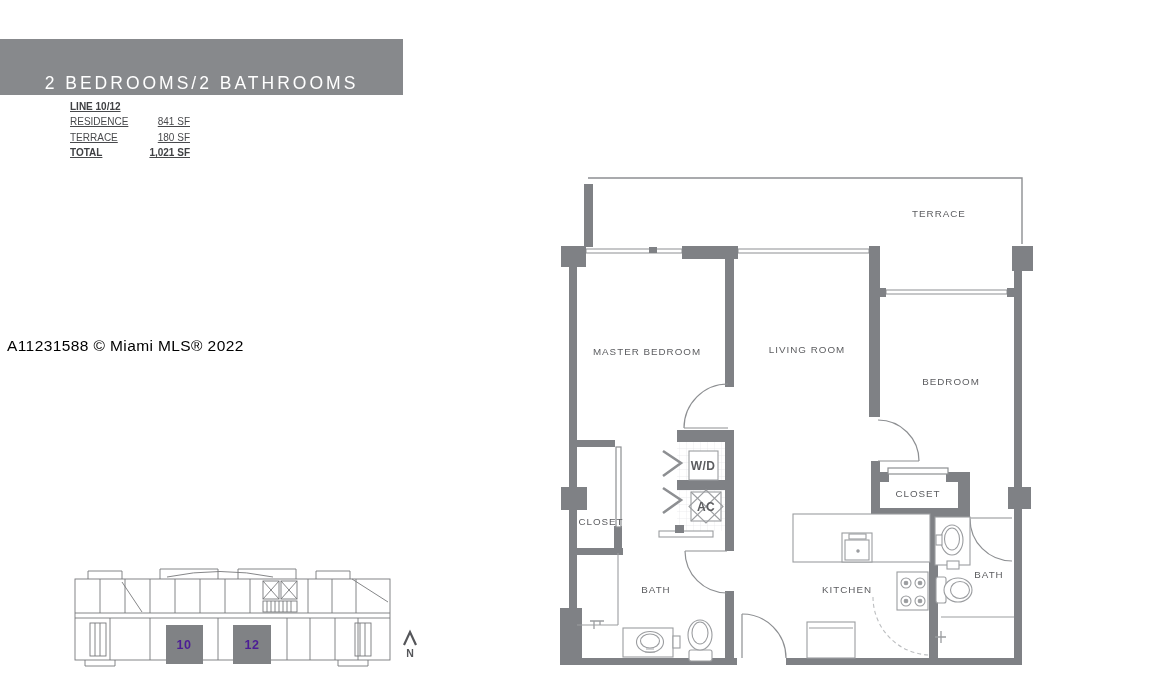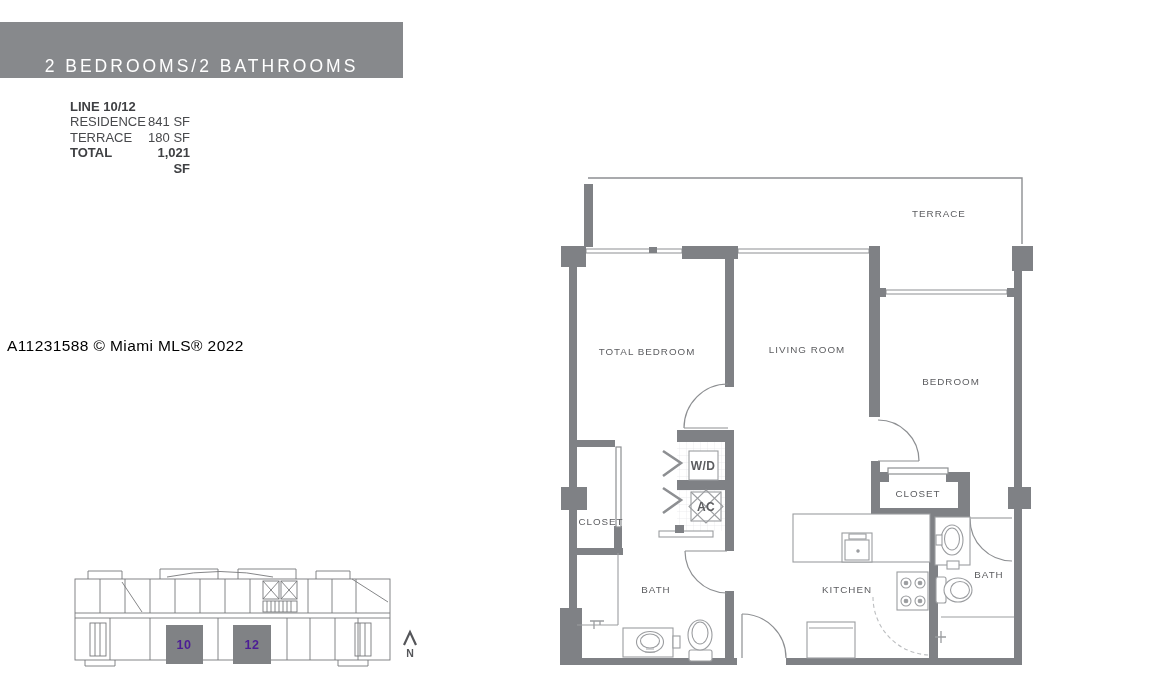--- a/index.html
+++ b/index.html
@@ -1,23 +1,23 @@
 <!DOCTYPE html>
 <html><head>
 <meta charset="utf-8">
 <style>
   html,body{margin:0;padding:0;background:#ffffff;}
   #page{position:relative;width:1159px;height:695px;background:#ffffff;overflow:hidden;
         font-family:"Liberation Sans",sans-serif;}
   
-  .banner{position:absolute;left:0;top:22px;width:403px;height:56px;background:#87898c;}
+  .banner{position:absolute;left:0;top:39px;width:403px;height:56px;background:#87898c;}
   .banner-title{position:absolute;left:0;right:0;top:44px;text-align:center;color:#ffffff;
         font-size:17.5px;letter-spacing:3px;transform:translateY(-50%);white-space:nowrap;}
   
-  .stats{position:absolute;left:70px;top:99px;font-size:13px;color:#48494c;line-height:15.4px;}
+  .stats{position:absolute;left:70px;top:99px;font-size:10px;color:#48494c;line-height:15.4px;text-decoration:underline;}
   .stats .row{display:flex;}
   .stats .lbl{width:76px;}
   .stats .val{width:44px;text-align:right;}
   .bold{font-weight:bold;color:#3f4043;}
   
   .watermark{position:absolute;left:7px;top:337px;font-size:15.5px;color:#000000;letter-spacing:0.4px;}
   
   .rlabel{position:absolute;transform:translate(-50%,-50%);font-size:9.8px;letter-spacing:1px;
         color:#5c5d60;white-space:nowrap;}
   .rlabel.small{font-size:12px;letter-spacing:0.4px;font-weight:bold;}
@@ -245,21 +245,21 @@
           <path d="M360,623 V656 M365,623 V656"></path>
       </g>
       <rect x="166" y="625" width="37" height="39" fill="#808285" stroke="none"></rect>
       <rect x="233" y="625" width="38" height="39" fill="#808285" stroke="none"></rect>
     </g>
 
     <path d="M404,645 L410,632 L416,645" fill="none" stroke="#55565a" stroke-width="2.2"></path>
   </svg>
 
   <div class="rlabel" style="left:939px;top:213px">TERRACE</div>
-  <div class="rlabel" style="left:647px;top:351px">TOTAL BEDROOM</div>
+  <div class="rlabel" style="left:647px;top:351px">MASTER BEDROOM</div>
   <div class="rlabel" style="left:807px;top:349px">LIVING ROOM</div>
   <div class="rlabel" style="left:951px;top:381px">BEDROOM</div>
   <div class="rlabel" style="left:601px;top:521px">CLOSET</div>
   <div class="rlabel small" style="left:703px;top:466px">W/D</div>
   <div class="rlabel small" style="left:706px;top:507px">AC</div>
   <div class="rlabel" style="left:656px;top:589px">BATH</div>
   <div class="rlabel" style="left:918px;top:493px">CLOSET</div>
   <div class="rlabel" style="left:847px;top:589px">KITCHEN</div>
   <div class="rlabel" style="left:989px;top:574px">BATH</div>
 

